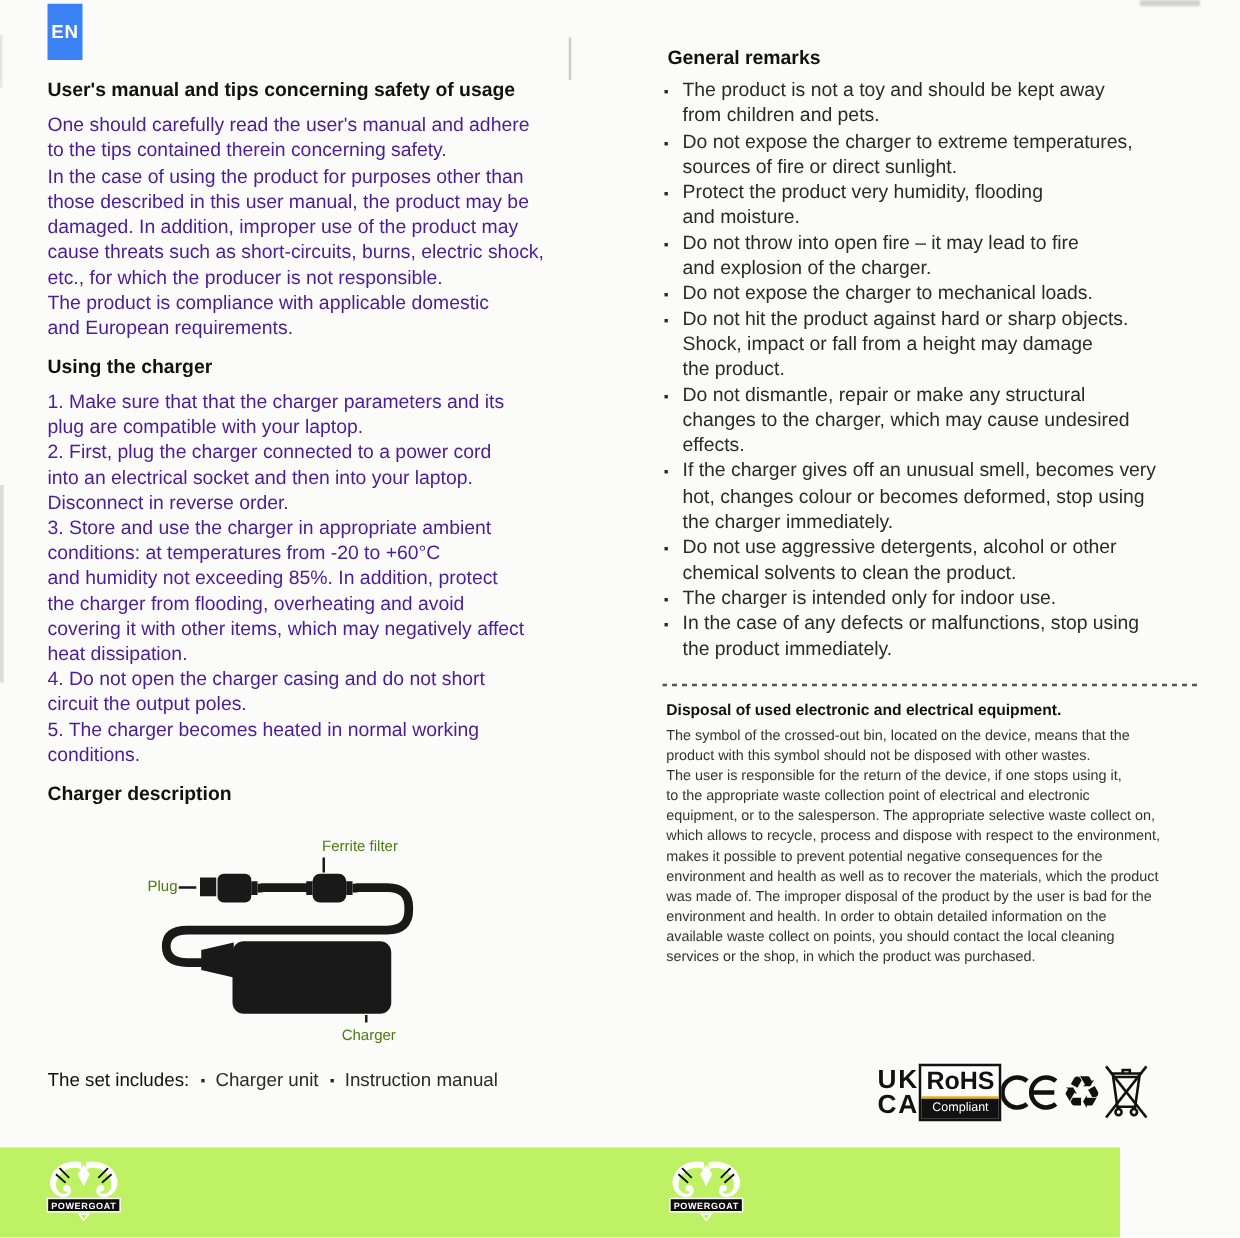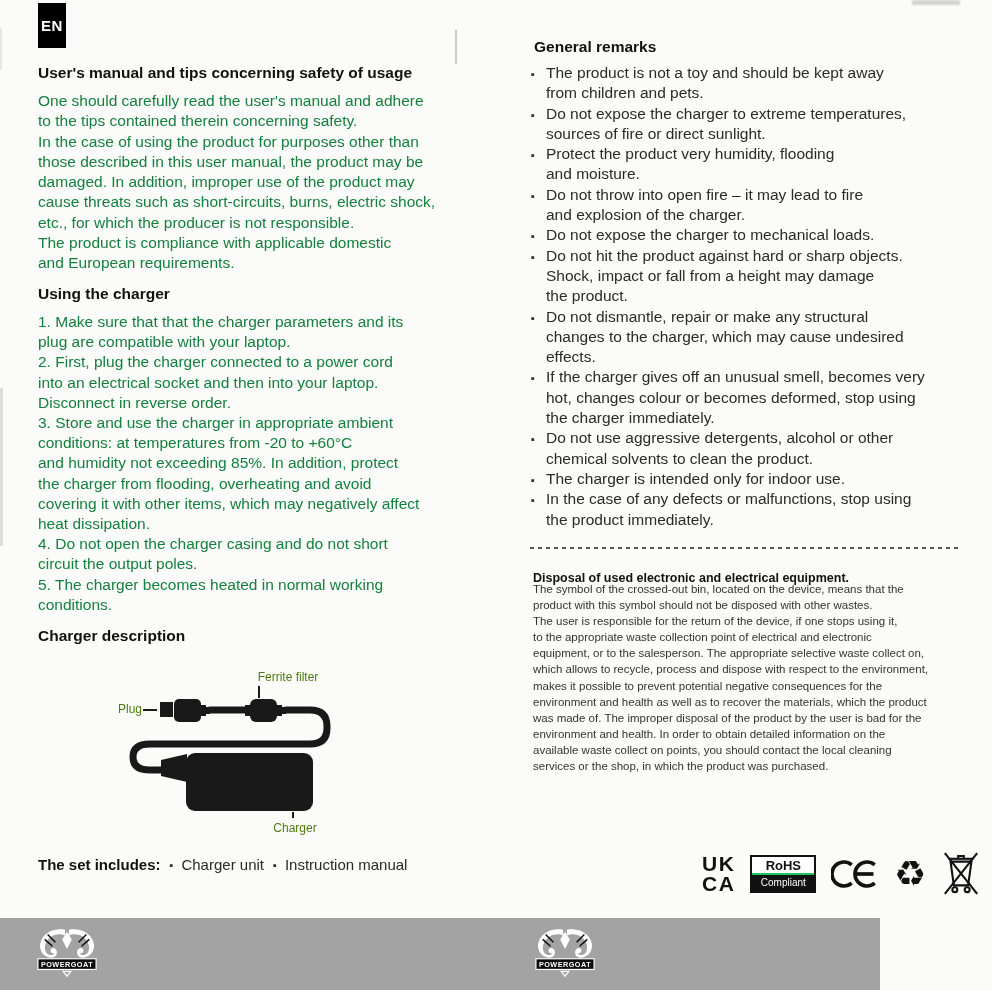--- a/index.html
+++ b/index.html
@@ -12,65 +12,65 @@
     overflow:hidden;
   }
   
   .smudge-top{position:absolute;left:912px;top:0;width:48px;height:5px;background:#b0b0b0;opacity:.55;filter:blur(1px);}
   .streak-a{position:absolute;left:0;top:388px;width:3px;height:158px;background:#9a9a9a;opacity:.32;}
   .streak-b{position:absolute;left:0;top:28px;width:2px;height:42px;background:#9a9a9a;opacity:.22;}
   .streak-c{position:absolute;left:455px;top:30px;width:2px;height:34px;background:#777;opacity:.35;}
 
   .en-badge{
     position:absolute;left:38px;top:3px;width:28px;height:45px;
-    background:#000000;color:#fff;font-weight:bold;font-size:15px;
+    background:#3b82f6;color:#fff;font-weight:bold;font-size:15px;
     display:flex;align-items:center;justify-content:center;letter-spacing:.5px;
   }
   h2{margin:0;font-size:15.5px;font-weight:700;color:#111;}
   .abs{position:absolute;}
-  .body-text{font-size:15.5px;line-height:20.3px;white-space:pre-line;color:#15803d;}
+  .body-text{font-size:15.5px;line-height:20.3px;white-space:pre-line;color:#4c1d95;}
 
   .h-title{left:38px;top:64px;width:452px;}
   .intro{left:38px;top:91px;width:452px;}
   .h-using{left:38px;top:285px;}
   .using{left:38px;top:312px;width:452px;line-height:20.2px;}
   .h-chargerdesc{left:38px;top:627px;}
 
   .diagram{left:105px;top:650px;width:340px;height:200px;}
   .diagram svg{position:absolute;left:0;top:0;}
   .dia-label{position:absolute;font-size:12px;color:#4d7c0f;}
   .lbl-ferrite{left:108px;top:20px;width:150px;text-align:center;}
   .lbl-plug{left:13px;top:52px;}
   .lbl-charger{left:150px;top:171px;width:80px;text-align:center;}
 
   .set-line{left:38px;top:856px;font-size:15px;display:flex;align-items:baseline;gap:9px;}
-  .set-label{font-weight:700;color:#111;}
+  .set-label{font-weight:400;color:#111;}
   .set-item::before{content:"▪";font-size:11px;margin-right:8px;position:relative;top:-1px;}
 
   .h-general{left:534px;top:38px;}
   .bullets{left:531px;top:63px;width:434px;list-style:none;margin:0;padding:0;}
   .bullets li{
     position:relative;padding-left:15px;
     font-size:15.5px;line-height:20.3px;white-space:pre-line;
   }
   .bullets li::before{content:"▪";position:absolute;left:0;top:1px;font-size:11px;}
 
   .divider{left:530px;top:547px;width:428px;height:2px;
     background:repeating-linear-gradient(90deg,#555 0 4px,transparent 4px 8px);}
-  .h-disposal{left:533px;top:561px;font-size:12.5px;margin-top:10px;}
+  .h-disposal{left:533px;top:561px;font-size:12.5px;}
   .disposal{left:533px;top:581px;width:432px;font-size:11.5px;line-height:16.1px;white-space:pre-line;color:#333;}
 
-  .badges{left:702px;top:845px;height:58px;display:flex;align-items:center;gap:15px;}
+  .badges{left:702px;top:845px;height:58px;display:flex;align-items:center;}
   .ukca{font-size:21px;font-weight:800;line-height:20px;letter-spacing:1.5px;color:#111;}
   .rohs{border:2.5px solid #111;width:62px;text-align:center;background:#fff;}
-  .rohs-top{font-size:13px;font-weight:800;color:#111;padding:1px 2px 0;border-bottom:2px solid #22c55e;}
+  .rohs-top{font-size:20px;font-weight:800;color:#111;padding:1px 2px 0;border-bottom:2px solid #eab308;}
   .rohs-bottom{background:#111;color:#fff;font-size:10px;padding:2px 2px 3px;}
   .recycle{font-size:36px;color:#111;line-height:1;}
 
-  .footer{position:absolute;left:0;top:918px;width:880px;height:72px;background:#a3a3a3;}
+  .footer{position:absolute;left:0;top:918px;width:880px;height:72px;background:#bef264;padding-left:16px;}
   .goat{position:absolute;top:6px;width:62px;height:56px;}
   .goat-1{left:36px;}
   .goat-2{left:534px;}
 </style>
 </head>
 <body>
 
 <div class="page">
 
   <div class="smudge-top"></div>

